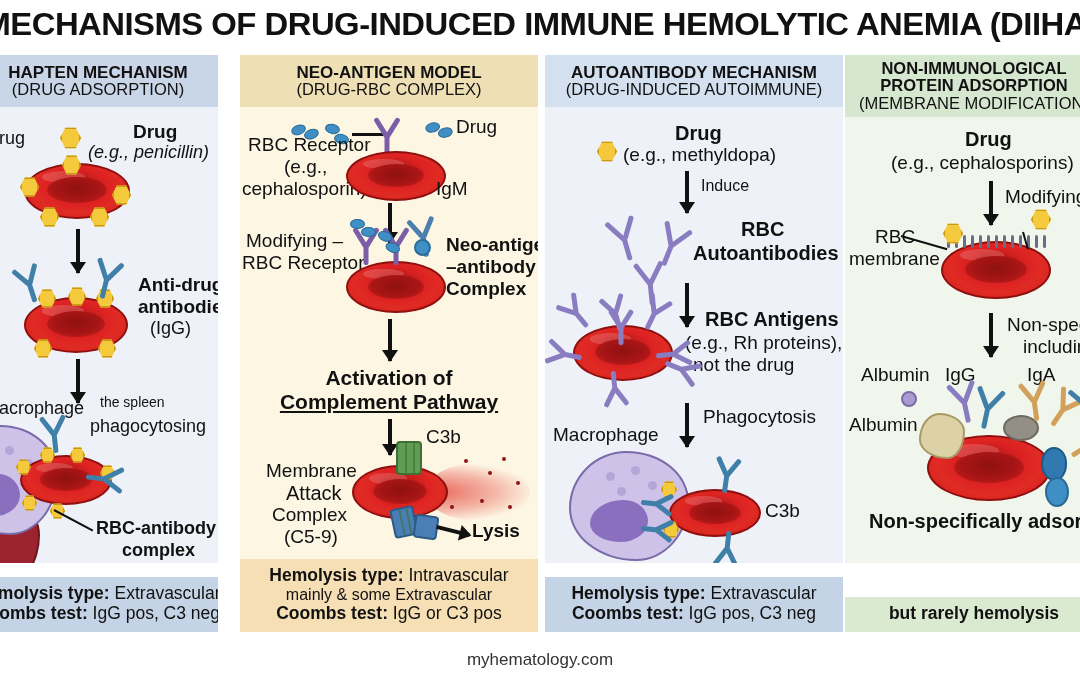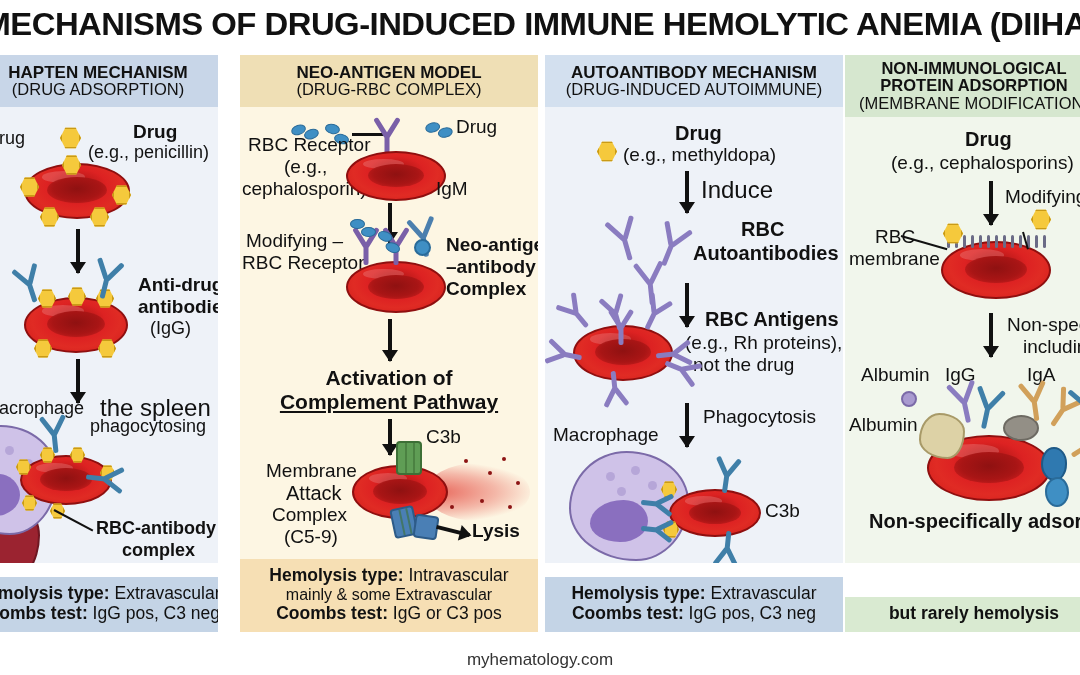--- a/index.html
+++ b/index.html
@@ -158,21 +158,21 @@
 
   <div class="col col-1 c1">
     <div class="col-head">
       <div class="h1">HAPTEN MECHANISM</div>
       <div class="h2">(DRUG ADSORPTION)</div>
     </div>
     <div class="col-body">
 
       <div class="lbl" style="left:8px; top:22px; font-size:18px;">Drug</div>
       <div class="lbl b" style="left:155px; top:15px; font-size:19px;">Drug</div>
-      <div class="lbl" style="left:110px; top:36px; font-size:18px;">(e.g., penicillin)</div>
+      <div class="lbl" style="left:110px; top:36px; font-size:18px;font-style:italic;">(e.g., penicillin)</div>
 
       <div class="hex" style="left:82px; top:20px; width:21px; height:22px;"></div>
 
       <div class="rbc" style="left:46px; top:56px; width:106px; height:56px;">
           <div class="gloss"></div>
         </div>
       <div class="hex" style="left:84px; top:48px; width:19px; height:20px;"></div>
       <div class="hex" style="left:42px; top:70px; width:19px; height:20px;"></div>
       <div class="hex" style="left:134px; top:78px; width:19px; height:20px;"></div>
       <div class="hex" style="left:62px; top:100px; width:19px; height:20px;"></div>
@@ -206,21 +206,21 @@
           <span class="ra"></span>
           <span class="stem"></span>
       </div>
 
       <div class="arrow" style="left:100px; top:252px; height:44px;">
         <div class="shaft"></div>
           <div class="head"></div>
       </div>
 
       <div class="lbl" style="left:6px; top:292px; font-size:18px;">Macrophage</div>
-      <div class="lbl" style="left:122px; top:288px; font-size:24px;">the spleen</div>
+      <div class="lbl" style="left:122px; top:288px; font-size:14px;">the spleen</div>
       <div class="lbl" style="left:112px; top:310px; font-size:18px;">phagocytosing</div>
       <div class="lbl" style="left:4px; top:452px; font-size:18px;">spleen</div>
 
       <div class="spleen" style="left:-24px; top:386px; width:86px; height:92px;"></div>
       <div class="macro" style="left:-30px; top:318px; width:110px; height:110px;">
         <div class="nuc"></div>
         <div class="dot" style="left:52%; top:18%;"></div>
         <div class="dot" style="left:70%; top:30%;"></div>
 
       </div>
@@ -401,21 +401,21 @@
     <div class="col-body">
 
       <div class="hex" style="left:52px; top:34px; width:20px; height:21px;"></div>
       <div class="lbl b" style="left:130px; top:16px; font-size:20px;">Drug</div>
       <div class="lbl" style="left:78px; top:38px; font-size:19px;">(e.g., methyldopa)</div>
 
       <div class="arrow" style="left:142px; top:64px; height:42px;">
         <div class="shaft"></div>
           <div class="head"></div>
       </div>
-      <div class="lbl" style="left:156px; top:70px; font-size:24px;">Induce</div>
+      <div class="lbl" style="left:156px; top:70px; font-size:16px;">Induce</div>
 
       <div class="lbl b" style="left:196px; top:112px; font-size:20px;">RBC</div>
       <div class="lbl b" style="left:148px; top:136px; font-size:20px;">Autoantibodies</div>
 
       <div class="ab" style="left:62px; top:108px; width:34px; height:46px; --abc:#8a7cc0; transform:rotate(-16deg);">
         <span class="la"></span>
           <span class="ra"></span>
           <span class="stem"></span>
       </div>
       <div class="ab" style="left:110px; top:114px; width:34px; height:46px; --abc:#8a7cc0; transform:rotate(22deg);">

